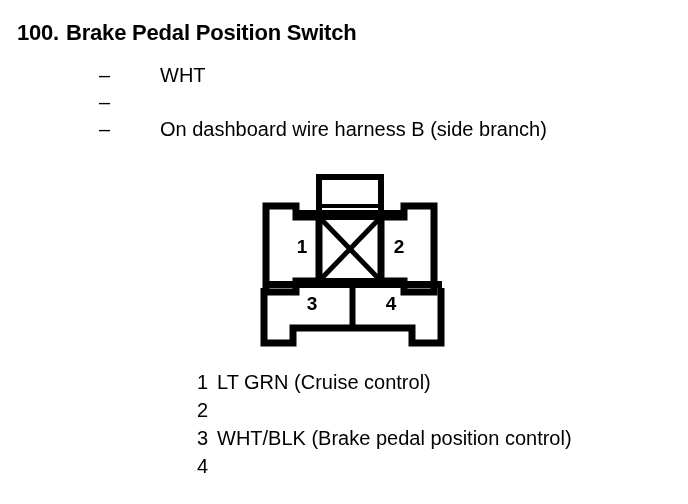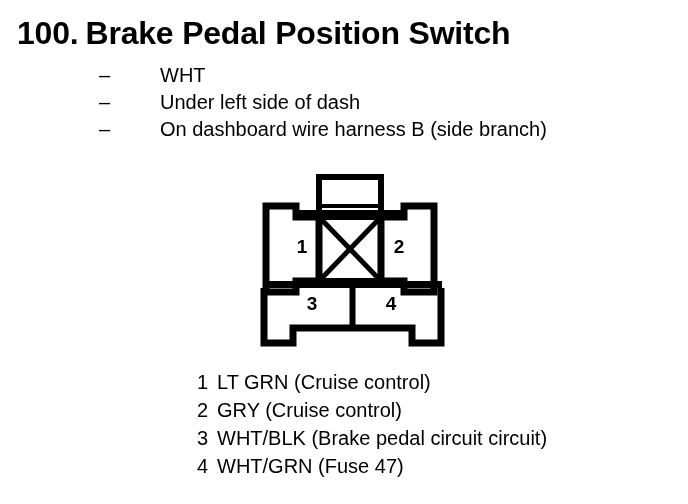--- a/index.html
+++ b/index.html
@@ -23,21 +23,21 @@
     left: 0; top: 0;
     width: 688px;
     height: 504px;
   }
 
   
   .title {
     position: absolute;
     left: 17px;
     top: 14px;
-    font-size: 32px;
+    font-size: 22px;
     font-weight: bold;
     letter-spacing: -0.2px;
     white-space: nowrap;
     line-height: 38px;
   }
   .title .num {
     margin-right: 7px;
   }
 
   
@@ -115,21 +115,20 @@
     <span class="num">100.</span><span>Brake Pedal Position Switch</span>
   </div>
 
   <div class="bullets">
     <div class="bullet-row">
       <span class="bullet-dash">–</span>
       <span class="bullet-text">WHT</span>
     </div>
     <div class="bullet-row">
       <span class="bullet-dash">–</span>
-      <span class="bullet-text">Under left side of dash</span>
     </div>
     <div class="bullet-row">
       <span class="bullet-dash">–</span>
       <span class="bullet-text">On dashboard wire harness B (side branch)</span>
     </div>
   </div>
 
   <div class="diagram">
     <svg width="195" height="190" viewBox="0 0 195 190" xmlns="http://www.w3.org/2000/svg">
 
@@ -183,25 +182,23 @@
     </svg>
   </div>
 
   <div class="legend">
     <div class="legend-row">
       <span class="legend-num">1</span>
       <span class="legend-label">LT GRN (Cruise control)</span>
     </div>
     <div class="legend-row">
       <span class="legend-num">2</span>
-      <span class="legend-label">GRY (Cruise control)</span>
     </div>
     <div class="legend-row">
       <span class="legend-num">3</span>
-      <span class="legend-label">WHT/BLK (Brake pedal circuit circuit)</span>
+      <span class="legend-label">WHT/BLK (Brake pedal position control)</span>
     </div>
     <div class="legend-row">
       <span class="legend-num">4</span>
-      <span class="legend-label">WHT/GRN (Fuse 47)</span>
     </div>
   </div>
 
 </div>
 
 </body></html>

